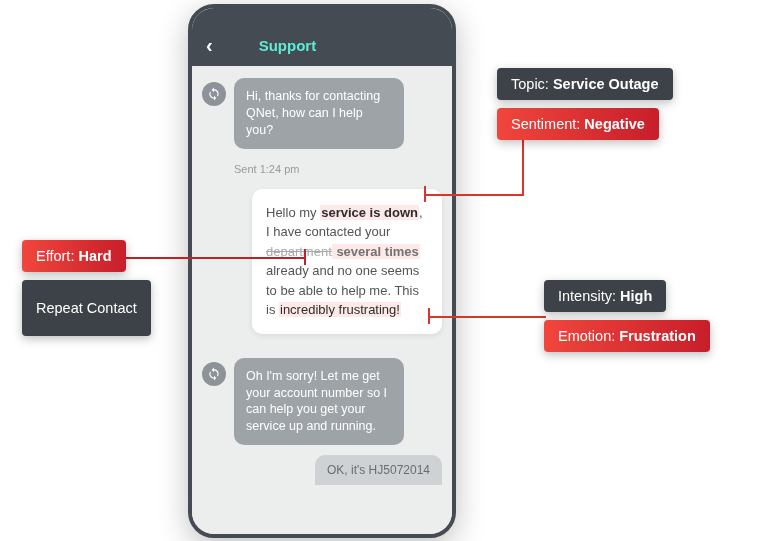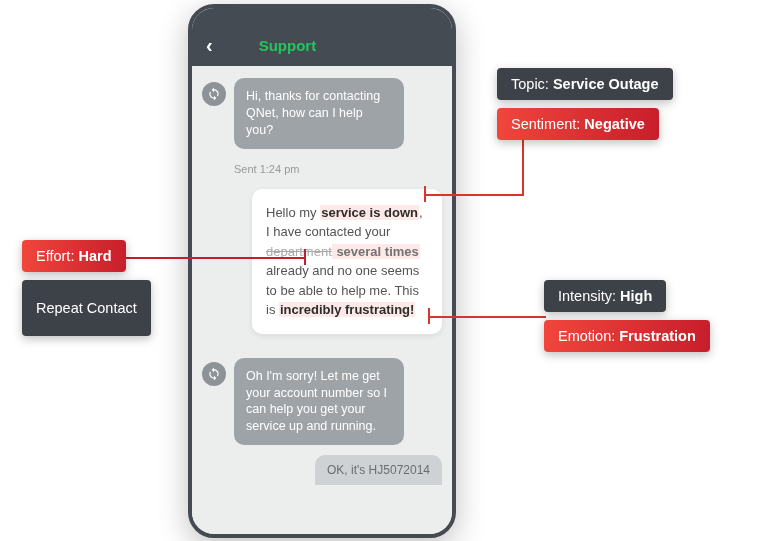--- a/index.html
+++ b/index.html
@@ -43,21 +43,21 @@
     padding: 0 14px;
     padding-top: 16px;
   }
   .back-btn {
     color: #fff;
     font-size: 20px;
     font-weight: bold;
     margin-right: 46px;
   }
   .title {
-    color: #22c55e;
+    color: #5eead4;
     font-size: 15px;
     font-weight: 700;
   }
   .content {
     height: calc(100% - 58px);
     background: #eceded;
     padding: 12px 10px;
     overflow: hidden;
   }
   .msg-row { display: flex; margin-bottom: 10px; align-items: flex-start; }
@@ -87,21 +87,21 @@
     padding: 14px 14px;
     border-radius: 10px;
     max-width: 190px;
     font-size: 13px;
     line-height: 1.5;
     box-shadow: 0 2px 6px rgba(0,0,0,0.08);
   }
   .user-bubble .hl1 { font-weight: 700; color: #2d2d2d; background: rgba(240,70,60,0.12); padding: 0 1px; }
   .user-bubble .hl2 { font-weight: 700; color: #737373; background: rgba(240,70,60,0.12); padding: 0 1px; }
   .user-bubble .strike { text-decoration: line-through; color: #aaa; }
-  .user-bubble .hl3 { font-weight: 700; color: #2d2d2d; background: rgba(240,70,60,0.12); padding: 0 1px; }
+  .user-bubble .hl3 { font-weight: 400; color: #2d2d2d; background: rgba(240,70,60,0.12); padding: 0 1px; }
   .cut-bubble {
     background: #cfd2d5;
     color: #6a6d70;
     padding: 8px 12px;
     border-radius: 10px 10px 0 0;
     max-width: 170px;
     font-size: 12px;
     margin-left: auto;
   }
 

